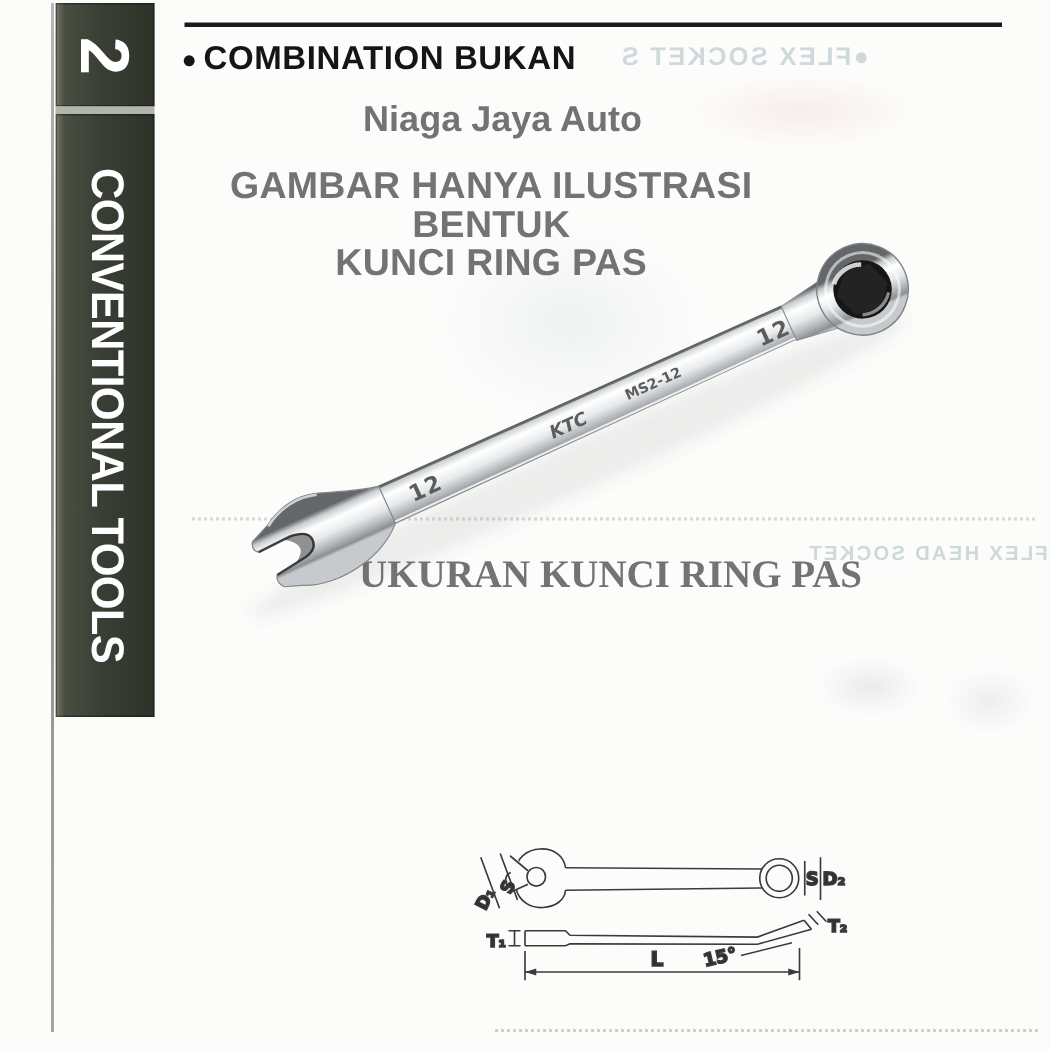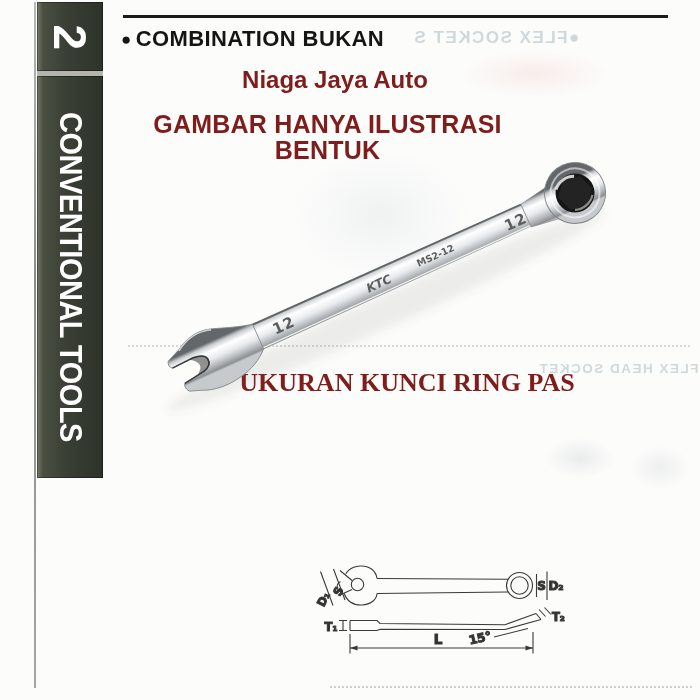--- a/index.html
+++ b/index.html
@@ -26,21 +26,21 @@
     font-weight:bold;letter-spacing:-.5px;
   }
   .num-2{font-size:46px;}
   .title-tools{font-size:29px;transform:translate(-50%,-50%) rotate(90deg) scale(1,1.05);}
   
   .header-rule{left:123px;top:15px;width:545px;height:3px;background:#1b1b1b;}
   .page-header{left:121px;top:26px;display:flex;align-items:center;gap:4px;
     color:#151515;font-weight:bold;font-size:22px;letter-spacing:.4px;}
   .bullet{font-size:17px;position:relative;top:1px;}
   
-  .red{color:#7f1d1d;font-weight:bold;text-align:center;}
+  .red{color:#737373;font-weight:bold;text-align:center;}
   .brand-text{left:185px;top:66px;width:300px;font-size:24px;}
   .notice-top{left:100px;top:112px;width:455px;font-size:25px;line-height:25.5px;letter-spacing:.2px;}
   .notice-bottom{left:207px;top:371px;width:400px;font-size:26px;line-height:24px;font-family:Liberation Serif, serif;}
   
   .ghost{color:#93a8b1;opacity:.42;font-weight:bold;transform:scaleX(-1);
     filter:blur(.5px);letter-spacing:1.5px;white-space:nowrap;}
   .ghost-top{left:413px;top:28px;font-size:17px;}
   .ghost-mid{left:538px;top:361px;font-size:13.5px;}
   .faint-rule{border-top:2px dotted rgba(150,150,146,.35);height:0;}
   .rule-a{left:128px;top:345px;width:562px;}
@@ -83,20 +83,21 @@
 
   <div class="abs header-rule"></div>
   <div class="abs page-header">
     <span class="bullet">●</span>
     <span>COMBINATION BUKAN</span>
   </div>
 
   <div class="abs red brand-text">Niaga Jaya Auto</div>
   <div class="abs red notice-top">
     <div>GAMBAR HANYA ILUSTRASI BENTUK</div>
+    <div>KUNCI RING PAS</div>
   </div>
   <div class="abs red notice-bottom">
     <div>UKURAN KUNCI RING PAS</div>
   </div>
 
   <svg class="abs art" viewBox="0 0 700 700">
     <defs>
       <linearGradient id="chrome" x1="0" y1="-15" x2="0" y2="16" gradientUnits="userSpaceOnUse">
         <stop offset="0" stop-color="#63676a"></stop>
         <stop offset=".12" stop-color="#c9cdd0"></stop>

